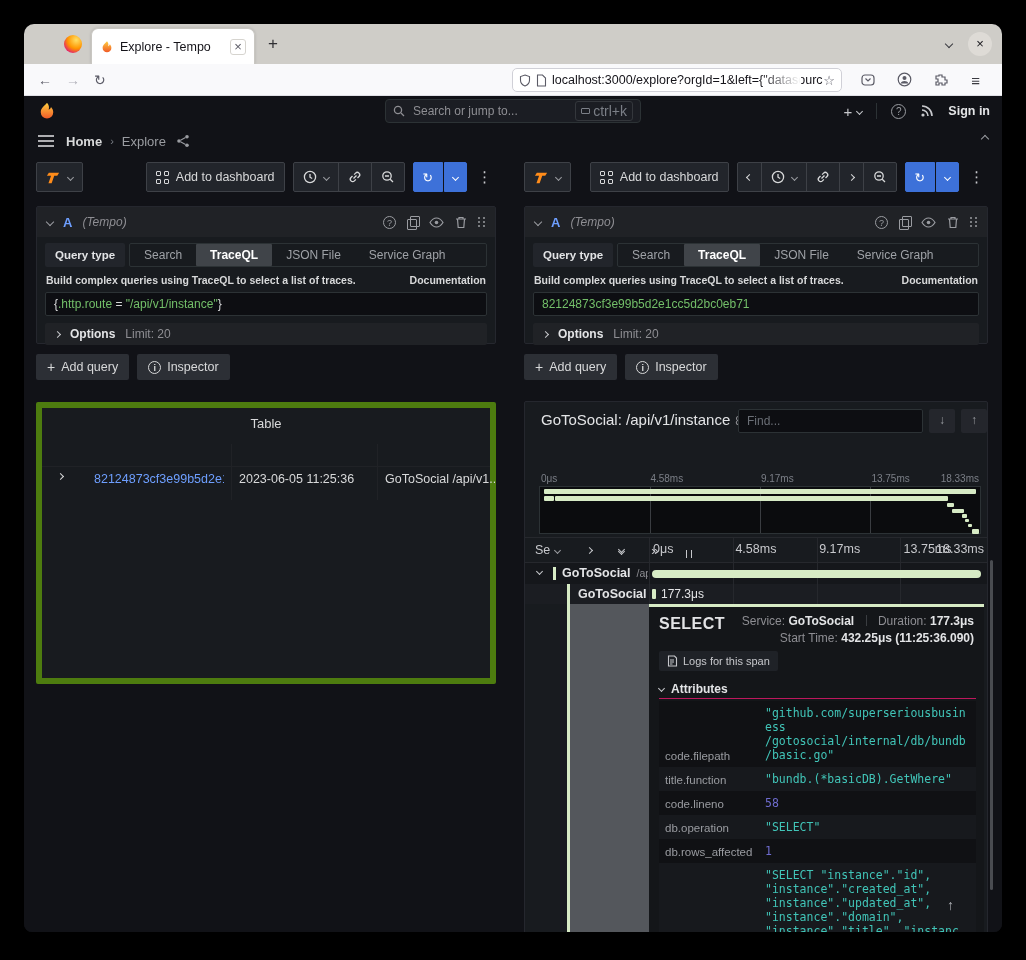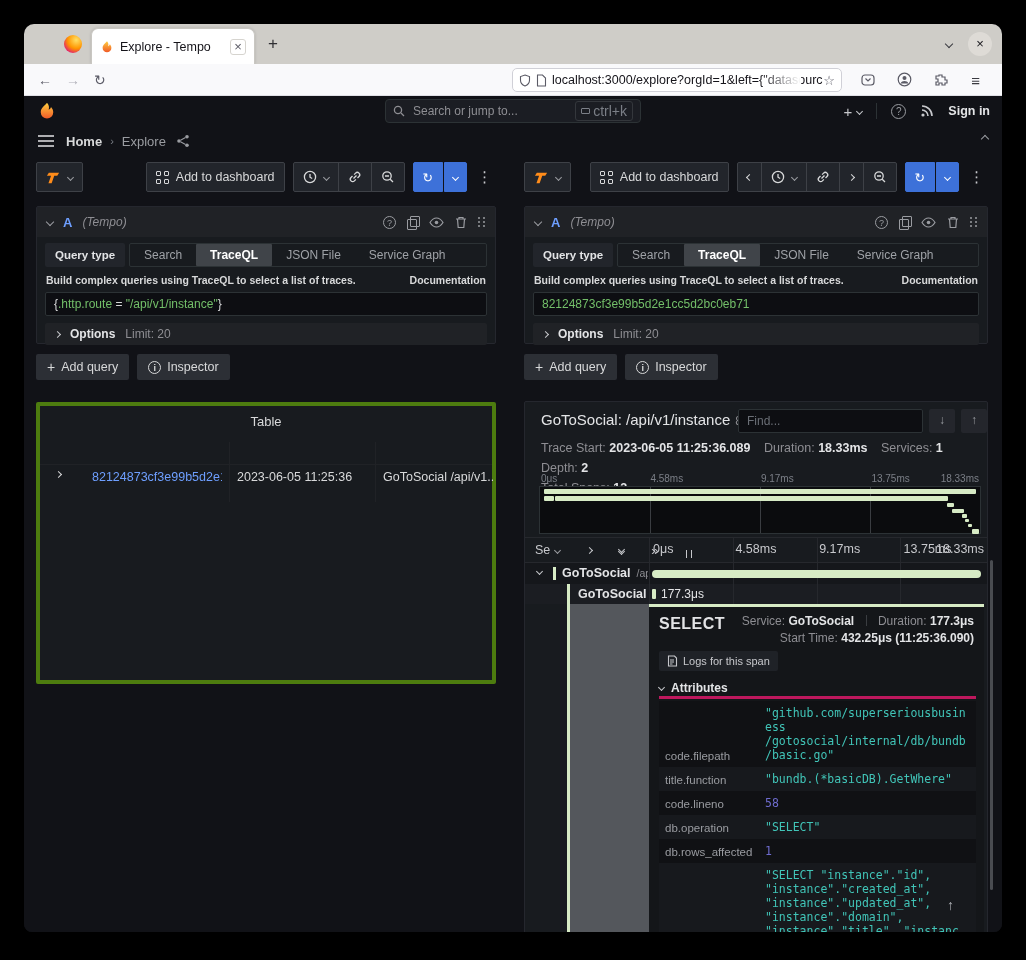--- a/index.html
+++ b/index.html
@@ -85,21 +85,21 @@
   .inforow .doc{margin-left:auto;color:#d8d9da;}
   .qinput{margin:6px 8px 0;height:24px;background:#0d0e12;border:1px solid #2c3235;border-radius:2px;display:flex;align-items:center;padding:0 8px;font-size:12px;}
   .tok{color:#d8d9da;} .tok.g{color:#73bf69;}
   .optrow{margin:7px 8px 0;height:22px;background:#202226;border-radius:2px;display:flex;align-items:center;padding:0 10px;gap:10px;font-size:12px;}
   .optrow .ol{font-weight:bold;color:#e3e4e6;}
   .optrow .lim{color:#8e8e93;}
   .btnrow{margin-top:10px;display:flex;gap:8px;}
   .sbtn{height:26px;background:#2c2f35;border-radius:2px;color:#d8d9da;font-size:12.5px;display:flex;align-items:center;padding:0 11px;gap:6px;}
   .infoi{width:13px;height:13px;border:1.3px solid #d8d9da;border-radius:50%;font-size:9px;line-height:12px;text-align:center;font-weight:bold;}
   
-  .tablecard{margin-top:22px;height:282px;background:#181b1f;border:4px solid #4d7c0f;border-radius:2px;position:relative;}
+  .tablecard{margin-top:22px;height:282px;background:#181b1f;border:6px solid #4d7c0f;border-radius:2px;position:relative;}
   .tc-title{text-align:center;font-size:13px;color:#d8d9da;padding-top:8px;}
   .tc-headers{position:absolute;left:0;right:0;top:36px;height:22px;font-size:12.5px;color:#d8d9da;font-weight:bold;}
   .tc-headers span,.tc-row span{position:absolute;white-space:nowrap;overflow:hidden;}
   .tc-row{position:absolute;left:0;right:0;top:58px;height:24px;border-top:1px solid #202226;font-size:12.5px;color:#d8d9da;}
   .tc-sepv{position:absolute;top:36px;bottom:178px;width:1px;background:#202226;}
   .tlink{color:#6e9fff;}
   
   .trace{margin-top:21px;height:545px;background:#181b1f;border:1px solid #25272e;border-radius:2px;position:relative;overflow:hidden;}
   .tr-title{position:absolute;left:16px;top:9px;font-size:15px;color:#e3e4e6;white-space:nowrap;}
   .tr-id{font-size:12px;color:#8e8e93;margin-left:5px;}
@@ -131,21 +131,21 @@
   .detail{position:absolute;left:0;right:0;top:202px;bottom:0;}
   .grayblk{position:absolute;left:45px;top:0;bottom:0;width:79px;background:#54575c;}
   .dtop{position:absolute;left:124px;right:3px;top:0;height:3px;background:#d7ebc5;}
   .dbody{position:absolute;left:124px;right:3px;top:3px;bottom:0;background:#141619;}
   .sel-op{position:absolute;left:10px;top:8px;font-size:16px;color:#e3e4e6;letter-spacing:.5px;font-weight:bold;}
   .dmeta{position:absolute;right:10px;top:6px;text-align:right;font-size:12px;color:#8e8e93;line-height:17px;}
   .dmeta b{color:#e3e4e6;}
   .dmeta .vsep{display:inline-block;width:1px;height:11px;background:#3a3d41;margin:0 8px;vertical-align:-1px;}
   .logsbtn{position:absolute;left:10px;top:44px;height:20px;background:#1f2227;border-radius:2px;display:flex;align-items:center;gap:5px;padding:0 8px;font-size:11px;color:#c7c8cc;}
   .attrs{position:absolute;left:10px;right:8px;top:72px;bottom:0;}
-  .attrs-h{height:20px;display:flex;align-items:center;gap:7px;font-size:12px;font-weight:bold;color:#e3e4e6;border-bottom:3px solid #be185d;}
+  .attrs-h{height:20px;display:flex;align-items:center;gap:7px;font-size:12px;font-weight:bold;color:#e3e4e6;border-bottom:1px solid #be185d;}
   .attr-table{width:100%;border-collapse:collapse;margin-top:2px;}
   .attr-table td{vertical-align:bottom;padding:5px 6px;font-size:11.5px;}
   .attr-table tr:nth-child(odd){background:#101114;}
   .attr-table tr:nth-child(even){background:#17191d;}
   .akey{color:#9a9ca1;width:100px;}
   .aval{font-family:"DejaVu Sans Mono",monospace;font-size:11px;white-space:pre-wrap;word-break:break-all;}
   .aval.teal{color:#41c5b8;} .aval.purple{color:#6e6cce;}
   .scrolltop{position:absolute;right:30px;bottom:32px;color:#b0b2b7;font-size:14px;z-index:5;}
   .pg-scroll{position:absolute;left:966px;top:404px;width:3px;height:330px;background:#4a4c51;border-radius:2px;}
   .upchev{position:absolute;right:14px;top:10px;color:#9a9ca1;}
@@ -490,36 +490,20 @@
         <div class="trace">
           <div class="tr-title">
             <span>GoToSocial: /api/v1/instance</span><span class="tr-id">8212</span>
           </div>
           <div class="findbox">
             <input placeholder="Find..." style="">
           </div>
           <span class="fbtn" style="left:404px">↓</span>
           <span class="fbtn" style="left:436px">↑</span>
 
-          <div class="summary">
-            <div>
-              <span>Trace Start:</span>
-              <b>2023-06-05 11:25:36.089</b>
-              <span>Duration:</span>
-              <b>18.33ms</b>
-              <span>Services:</span>
-              <b>1</b>
-              <span>Depth:</span>
-              <b>2</b>
-            </div>
-            <div>
-              <span>Total Spans:</span>
-              <b>12</b>
-            </div>
-          </div>
 
           <div class="mm-labels">
             <span style="left:2px">0μs</span>
             <span style="left:25.2%">4.58ms</span>
             <span style="left:50.2%">9.17ms</span>
             <span style="left:75.2%">13.75ms</span>
             <span style="right:2px">18.33ms</span>
           </div>
           <div class="minimap">
             <span class="mm-grid" style="left:25%"></span>

